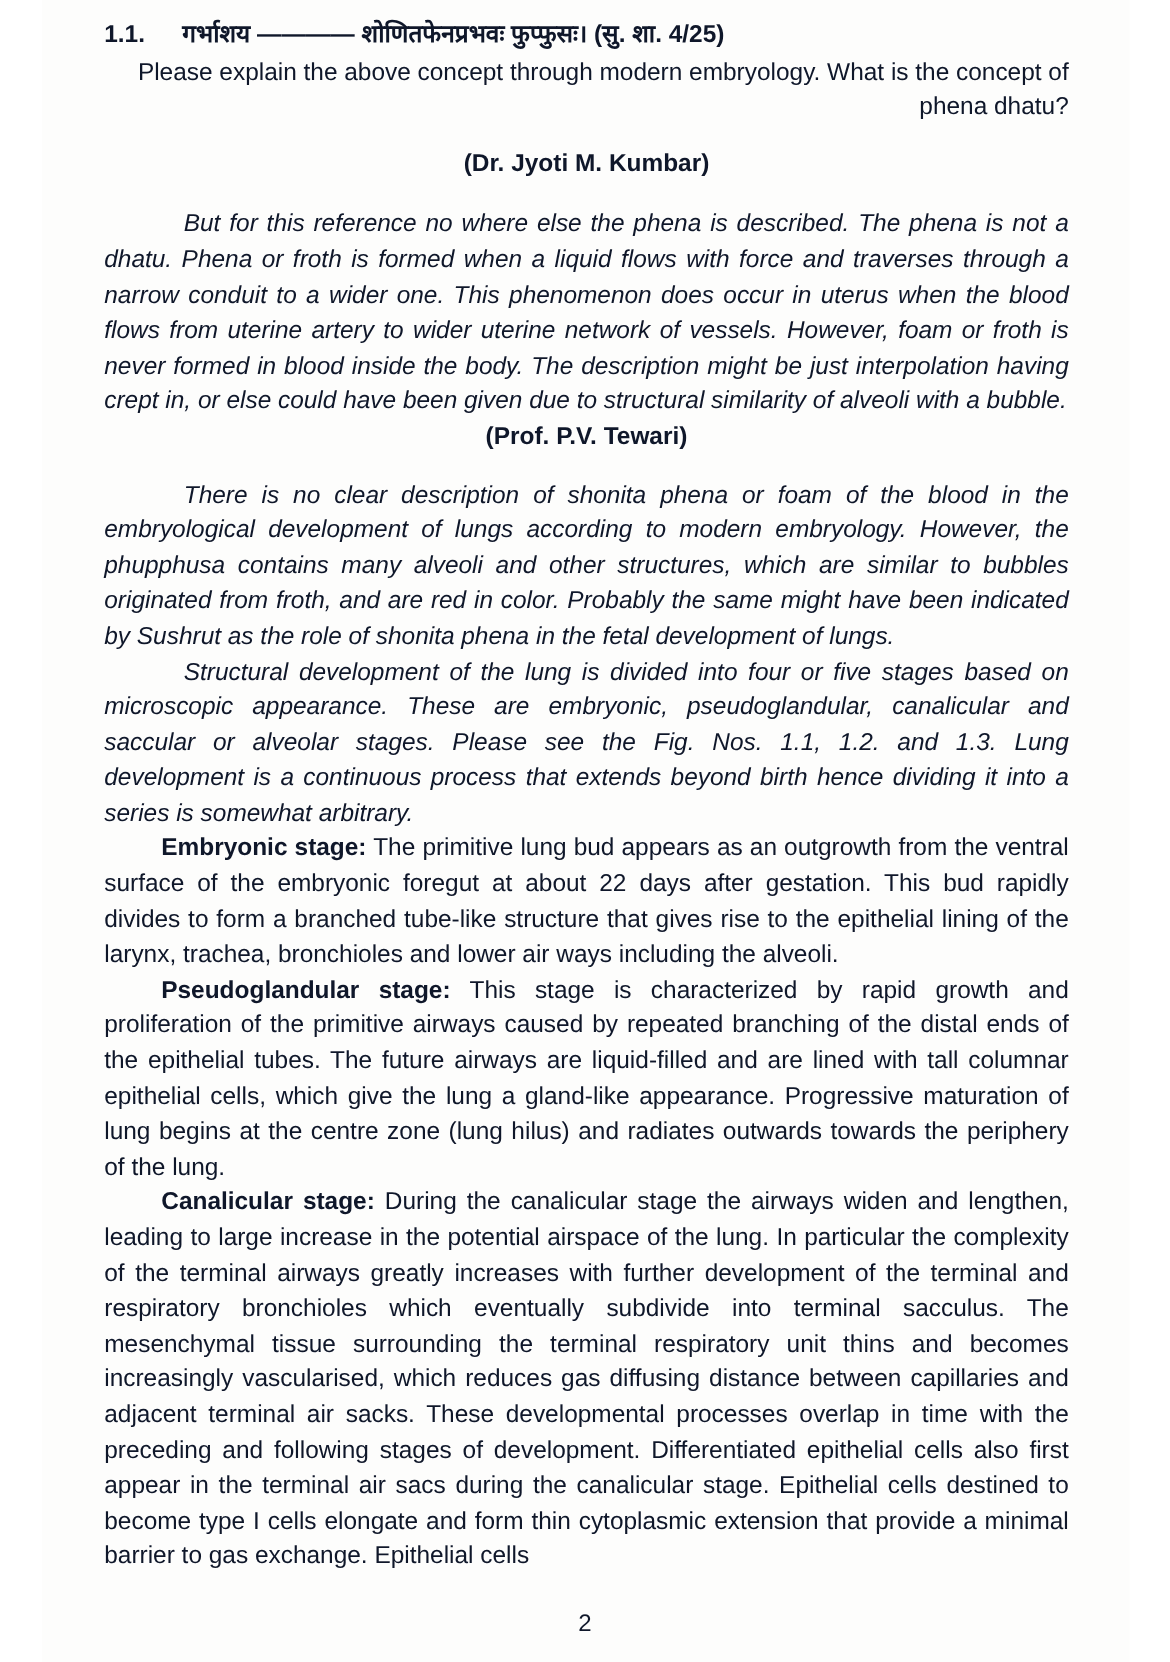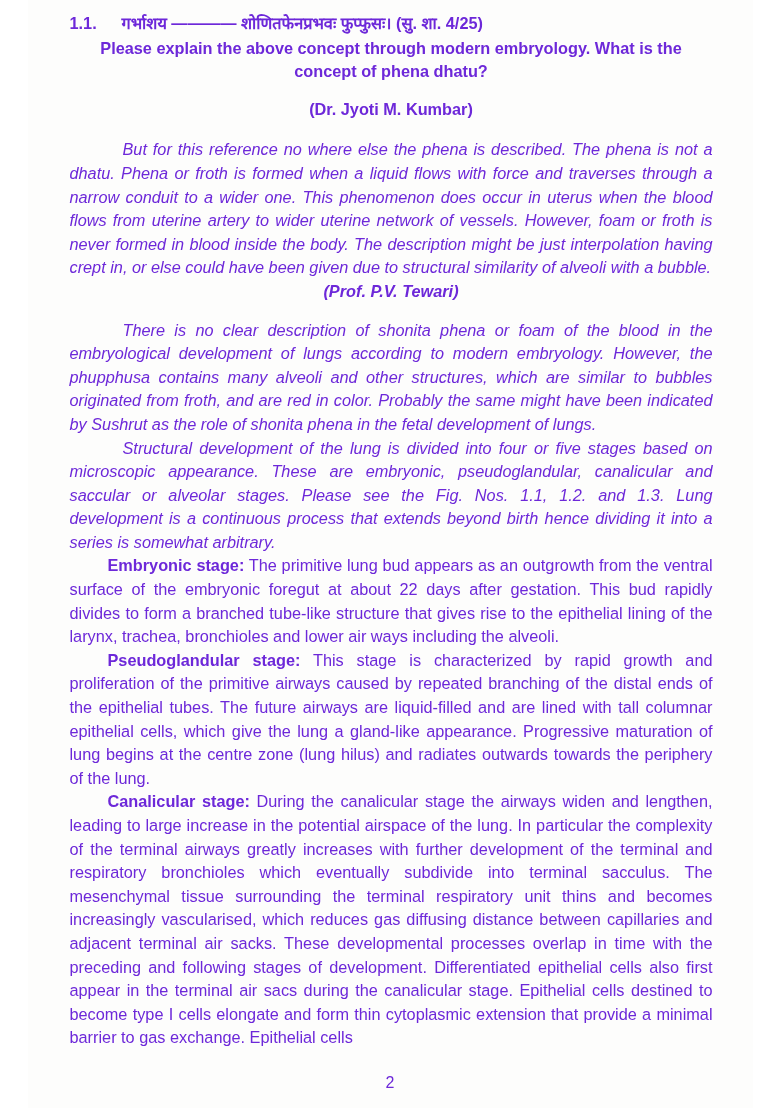--- a/index.html
+++ b/index.html
@@ -2,34 +2,34 @@
 <html><head>
 <meta charset="utf-8">
 <style>
   html, body { margin: 0; padding: 0; background: #ffffff; }
   .page {
     position: relative;
     width: 725px;
     height: 1108px;
     margin: 0 auto;
     background: #fdfdfc;
-    color: #6d28d9;
+    color: #0f172a;
     font-family: "Liberation Sans", sans-serif;
     font-size: 16.3px;
     line-height: 23.6px;
     padding: 12px 40px 0 42px;
     box-sizing: border-box;
     overflow: hidden;
   }
   .heading-line { font-weight: 700; margin-bottom: 1px; white-space: nowrap; }
   .heading-line .section-number { display: inline-block; width: 52px; }
-  .question { font-weight: 700; text-align: center; max-width: 700px; }
+  .question { font-weight: 400; text-align: right; max-width: 700px; }
   .attribution { font-weight: 700; text-align: center; }
   .attribution.kumbar { margin-top: 14px; margin-bottom: 17px; }
-  .attribution.tewari { margin-top: 0; margin-bottom: 15px; font-style: italic; }
+  .attribution.tewari { margin-top: 0; margin-bottom: 15px; }
   p.body { margin: 0; text-align: justify; }
   p.indented { text-indent: 53px; font-style: italic; }
   .stage-label { font-weight: 700; margin-left: 38px; }
   .page-number {
     position: absolute;
     bottom: 13px;
     left: 0;
     width: 100%;
     text-align: center;
     font-size: 16px;

